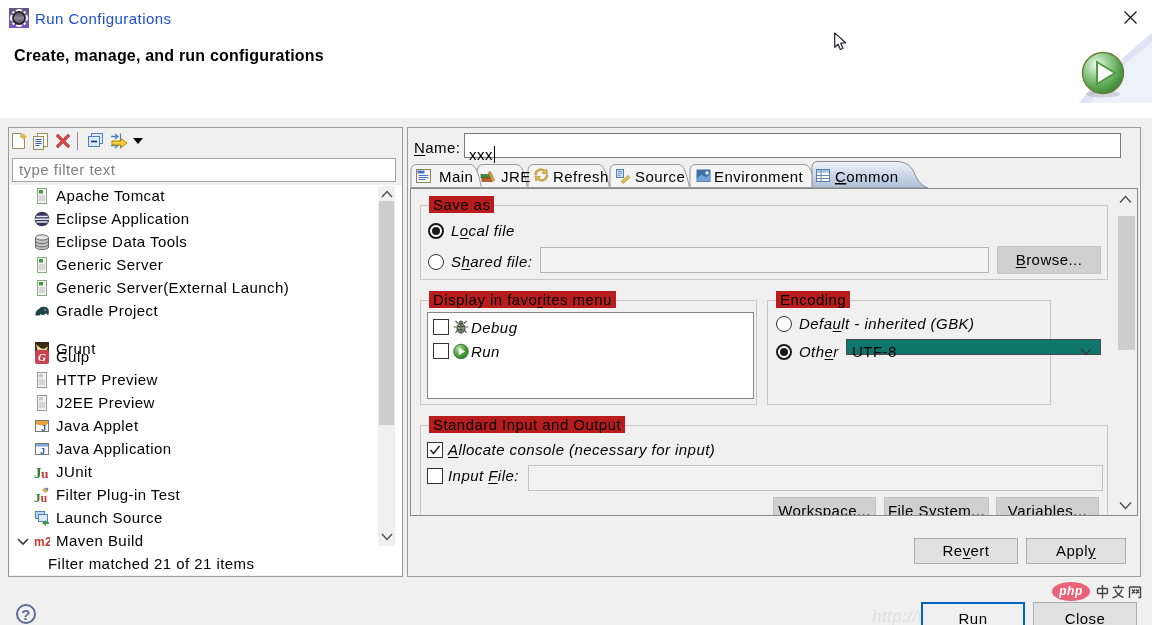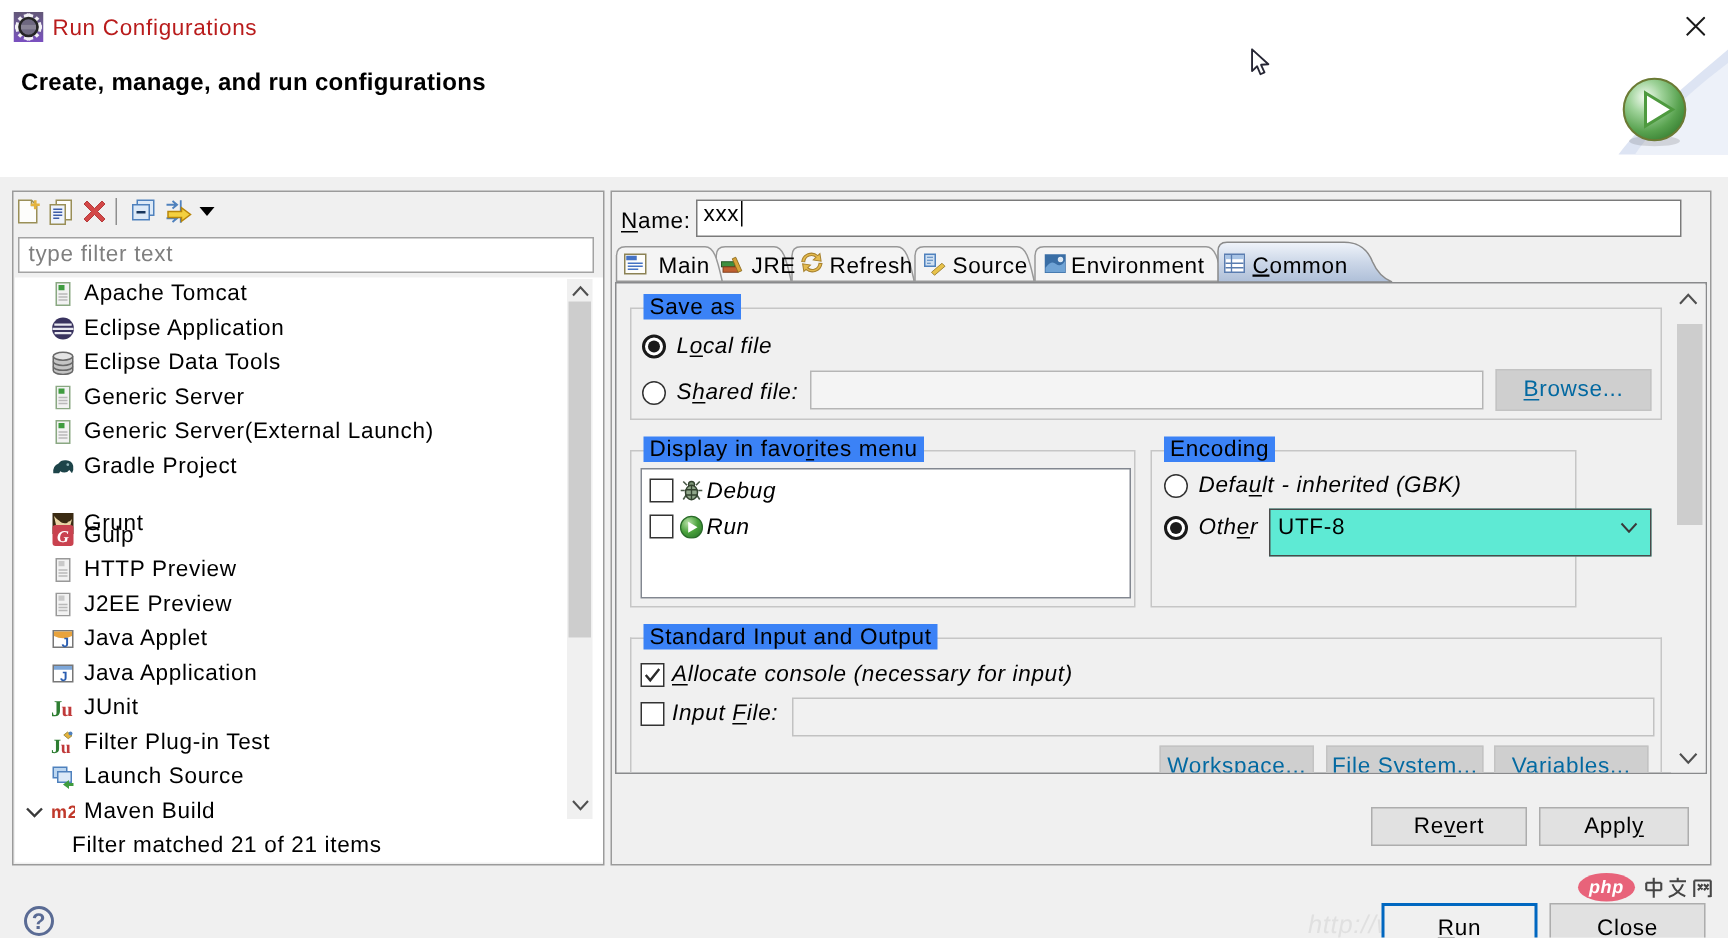--- a/index.html
+++ b/index.html
@@ -2,57 +2,57 @@
 <html><head>
 <meta charset="utf-8">
 <style>
   * { margin:0; padding:0; box-sizing:border-box; }
   html,body { width:1152px; height:625px; overflow:hidden; }
   body { font-family:"Liberation Sans", sans-serif; background:#f0f0f0; position:relative; color:#000; letter-spacing:0.45px; }
   .abs { position:absolute; }
 
   
   #banner { left:0; top:0; width:1152px; height:118px; background:#fff; }
-  #title { left:35px; top:10px; font-size:15px; color:#b91c1c; }
+  #title { left:35px; top:10px; font-size:15px; color:#1d4ed8; }
   #closex { left:1124px; top:11px; width:13px; height:13px; }
   #hdr { left:14px; top:47px; font-size:16px; font-weight:bold; letter-spacing:0.2px; }
 
   
   #lpanel { left:8px; top:127px; width:395px; height:450px; border:1px solid #9b9b9b; background:#f0f0f0; }
   #rpanel { left:407px; top:127px; width:734px; height:450px; border:1px solid #9b9b9b; background:#f0f0f0; }
 
   
   #filterbox { left:3px; top:30px; width:384px; height:24px; background:#fff; border:1px solid #a3a3a3; font-size:15px; color:#7f7f7f; line-height:22px; padding-left:6px; }
   #tree { left:1px; top:57px; width:392px; height:390px; background:#fff; }
   .trow { position:absolute; left:0; width:100%; height:23px; }
   .trow .lbl { position:absolute; left:46px; top:1px; font-size:15px; white-space:nowrap; }
   .trow svg { position:absolute; left:24px; top:2px; }
   #filterlbl { left:3px; top:427px; font-size:15px;margin-left:36px; }
   #treescroll { left:369px; top:58px; width:17px; height:360px; background:#f0f0f0; }
   #treethumb { left:1px; top:15px; width:15px; height:224px; background:#cdcdcd; }
 
   
   #namelbl { left:6px; top:11px; font-size:15px; }
-  #nameinput { left:56px; top:5px; width:657px; height:25px; background:#fff; border:1px solid #7a7a7a; font-size:15px; padding:0 0 0 4px; }
+  #nameinput { left:56px; top:5px; width:657px; height:25px; background:#fff; border:1px solid #7a7a7a; font-size:15px; padding:12px 0 0 4px; }
   #tabstrip { left:3px; top:36px; width:560px; height:25px; }
   #content { left:2px; top:60px; width:728px; height:328px; border:1px solid #898a8c; background:#f0f0f0; }
 
   .grp { position:absolute; border:1px solid #c6c6c6; }
-  .grp > span { position:absolute; top:-10px; left:8px; background:#3b82f6; padding:0 4px; font-size:15px; white-space:nowrap; }
+  .grp > span { position:absolute; top:-10px; left:8px; background:#b91c1c; padding:0 4px; font-size:15px; white-space:nowrap; }
   #content { overflow:hidden; }
 
   .radio { position:absolute; width:16px; height:16px; border-radius:50%; border:1px solid #333; background:#fff; }
   .radio.sel { border:2px solid #1a1a1a; }
   .radio.sel::after { content:""; position:absolute; left:2px; top:2px; width:8px; height:8px; border-radius:50%; background:#1a1a1a; }
   .cbox { position:absolute; width:16px; height:16px; border:1px solid #333; background:#fff; }
   .flbl { position:absolute; font-size:15px; white-space:nowrap;font-style:italic; }
   u { text-decoration:underline; text-underline-offset:2px; }
 
   .btn { position:absolute; background:#e1e1e1; border:1px solid #adadad; font-size:15px; text-align:center; }
-  .btn.dis { background:#cfcfcf; border:1px solid #c3c3c3; color:#0369a1; }
+  .btn.dis { background:#cfcfcf; border:1px solid #c3c3c3; color:#000000; }
 
   #cscroll { left:703px; top:1px; width:24px; height:326px; background:#f0f0f0; }
   #cthumb { left:4px; top:26px; width:17px; height:134px; background:#cdcdcd; }
 </style>
 </head>
 <body>
 
 <div class="abs" id="banner">
   <svg class="abs" style="left:0;top:0;width:1152px;height:118px" viewBox="0 0 1152 118">
     <path d="M1152 33 C 1126 55, 1098 78, 1079 103 L1152 103 Z" fill="#dde4f3"></path>
@@ -391,21 +391,21 @@
       <div class="abs flbl" style="left:43px;top:30px">Run</div>
     </div>
 
     <div class="grp" style="left:356px;top:111px;width:284px;height:105px">
         <span>Encoding</span>
       </div>
     <div class="abs radio" style="left:365px;top:127px"></div>
     <div class="abs flbl" style="left:388px;top:126px">Defa<u>u</u>lt - inherited (GBK)</div>
     <div class="abs radio sel" style="left:365px;top:155px"></div>
     <div class="abs flbl" style="left:388px;top:154px">Oth<u>e</u>r</div>
-    <div class="abs" style="left:435px;top:150px;width:255px;height:32px;background:#5eead4;border:1px solid #4a4a4a;font-size:15px;padding:3px 0 0 5px">UTF-8
+    <div class="abs" style="left:435px;top:150px;width:255px;height:16px;background:#0f766e;border:1px solid #4a4a4a;font-size:15px;padding:3px 0 0 5px">UTF-8
       <svg style="position:absolute;right:8px;top:8px" width="12" height="8" viewBox="0 0 12 8">
           <path d="M1 1 L6 6.5 L11 1" fill="none" stroke="#3a3a3a" stroke-width="1.3"></path>
         </svg>
     </div>
 
     <div class="grp" style="left:9px;top:236px;width:688px;height:100px;border-bottom:none">
         <span>Standard Input and Output</span>
       </div>
     <div class="cbox" style="left:16px;top:253px">
         <svg width="14" height="14" viewBox="0 0 14 14" style="position:absolute;left:0;top:0">

